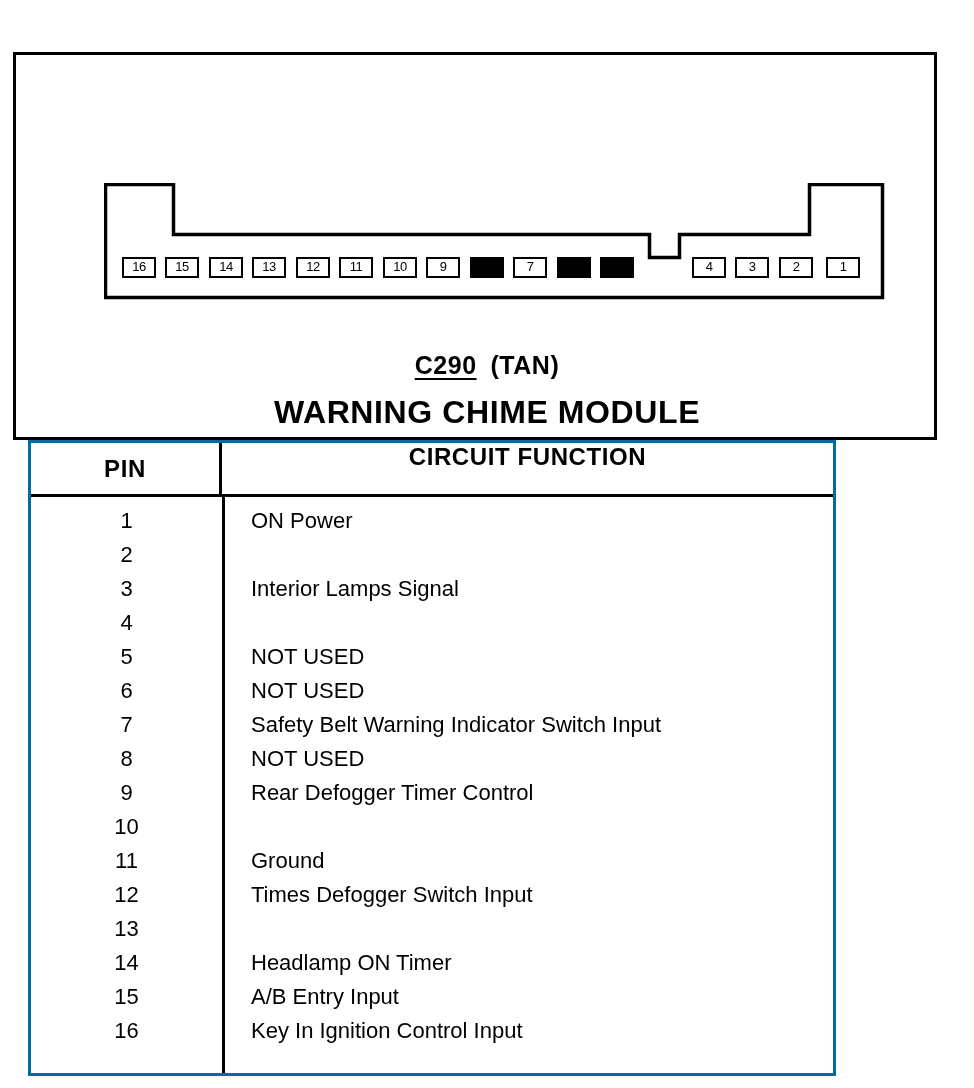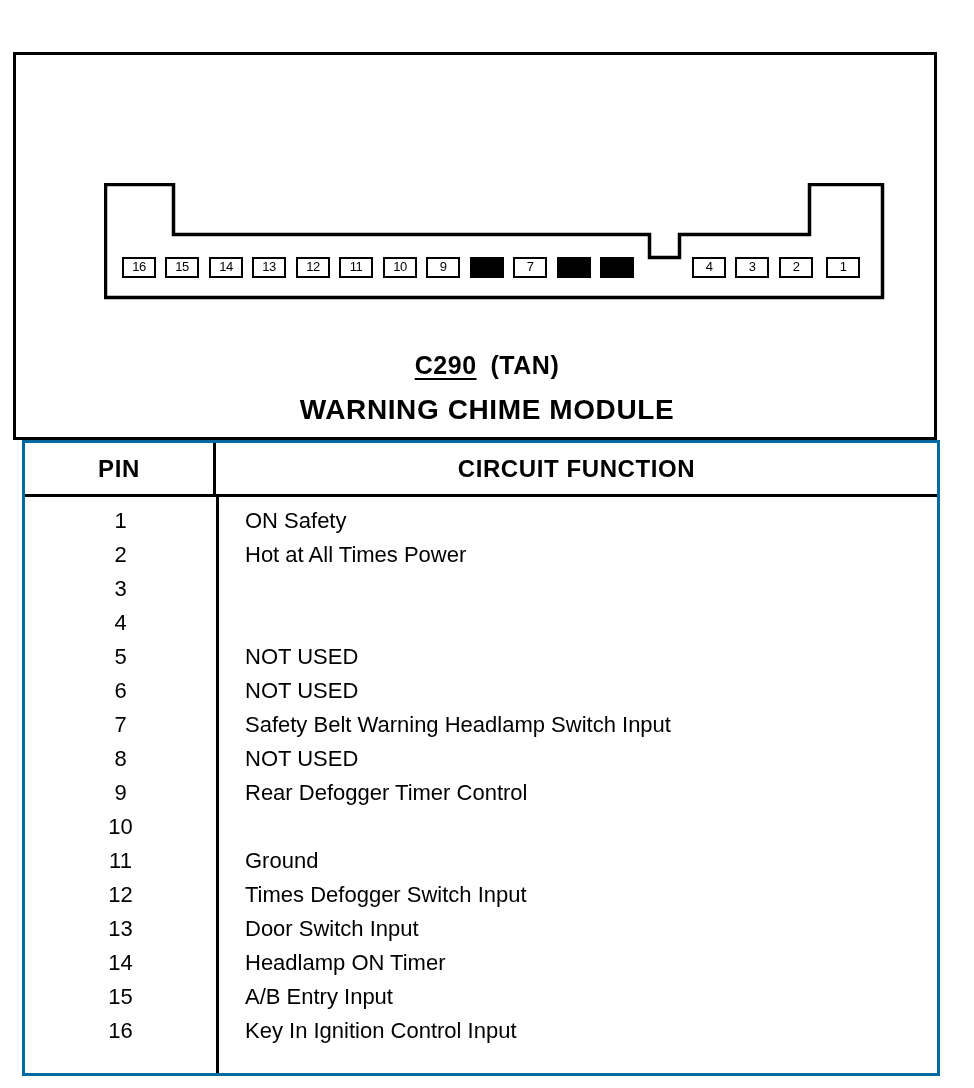--- a/index.html
+++ b/index.html
@@ -71,32 +71,32 @@
     font-weight: bold;
     letter-spacing: 0.5px;
     white-space: nowrap;
   }
   #connector-code {
     text-decoration: underline;
     text-underline-offset: 4px;
   }
   #connector-color { margin-left: 14px; }
   #caption-line-2 {
-    font-size: 28px;
+    font-size: 32px;
     font-weight: bold;
     letter-spacing: 0.6px;
     margin-top: 14px;
   }
 
   
   #pin-table {
     position: absolute;
-    left: 22px;
+    left: 28px;
     top: 440px;
-    width: 918px;
+    width: 808px;
     height: 636px;
     border: 3px solid #0369a1;
     border-top-width: 3px;
     box-sizing: border-box;
     background: #fff;
   }
   #table-header {
     display: flex;
     height: 54px;
     border-bottom: 3px solid #000;
@@ -122,21 +122,20 @@
     flex: 0 0 191px;
     border-right: 3px solid #000;
     box-sizing: border-box;
     display: flex;
     align-items: center;
     justify-content: center;
   }
   .col-func {
     flex: 1 1 auto;
     display: flex;
-    align-items: center;
     justify-content: center;
   }
   .th-text {
     font-size: 24px;
     font-weight: bold;
     letter-spacing: 0.6px;
   }
 
   .table-row {
     display: flex;
@@ -204,43 +203,43 @@
     <div class="col-func">
       <span class="th-text">CIRCUIT FUNCTION</span>
     </div>
   </div>
 
   <div id="table-body">
     <div id="col-divider-body"></div>
 
     <div class="table-row">
       <div class="cell-pin">1</div>
-      <div class="cell-func">ON Safety</div>
+      <div class="cell-func">ON Power</div>
     </div>
     <div class="table-row">
       <div class="cell-pin">2</div>
-      <div class="cell-func">Hot at All Times Power</div>
     </div>
     <div class="table-row">
       <div class="cell-pin">3</div>
+      <div class="cell-func">Interior Lamps Signal</div>
     </div>
     <div class="table-row">
       <div class="cell-pin">4</div>
     </div>
     <div class="table-row">
       <div class="cell-pin">5</div>
       <div class="cell-func">NOT USED</div>
     </div>
     <div class="table-row">
       <div class="cell-pin">6</div>
       <div class="cell-func">NOT USED</div>
     </div>
     <div class="table-row">
       <div class="cell-pin">7</div>
-      <div class="cell-func">Safety Belt Warning Headlamp Switch Input</div>
+      <div class="cell-func">Safety Belt Warning Indicator Switch Input</div>
     </div>
     <div class="table-row">
       <div class="cell-pin">8</div>
       <div class="cell-func">NOT USED</div>
     </div>
     <div class="table-row">
       <div class="cell-pin">9</div>
       <div class="cell-func">Rear Defogger Timer Control</div>
     </div>
     <div class="table-row">
@@ -249,21 +248,20 @@
     <div class="table-row">
       <div class="cell-pin">11</div>
       <div class="cell-func">Ground</div>
     </div>
     <div class="table-row">
       <div class="cell-pin">12</div>
       <div class="cell-func">Times Defogger Switch Input</div>
     </div>
     <div class="table-row">
       <div class="cell-pin">13</div>
-      <div class="cell-func">Door Switch Input</div>
     </div>
     <div class="table-row">
       <div class="cell-pin">14</div>
       <div class="cell-func">Headlamp ON Timer</div>
     </div>
     <div class="table-row">
       <div class="cell-pin">15</div>
       <div class="cell-func">A/B Entry Input</div>
     </div>
     <div class="table-row">

